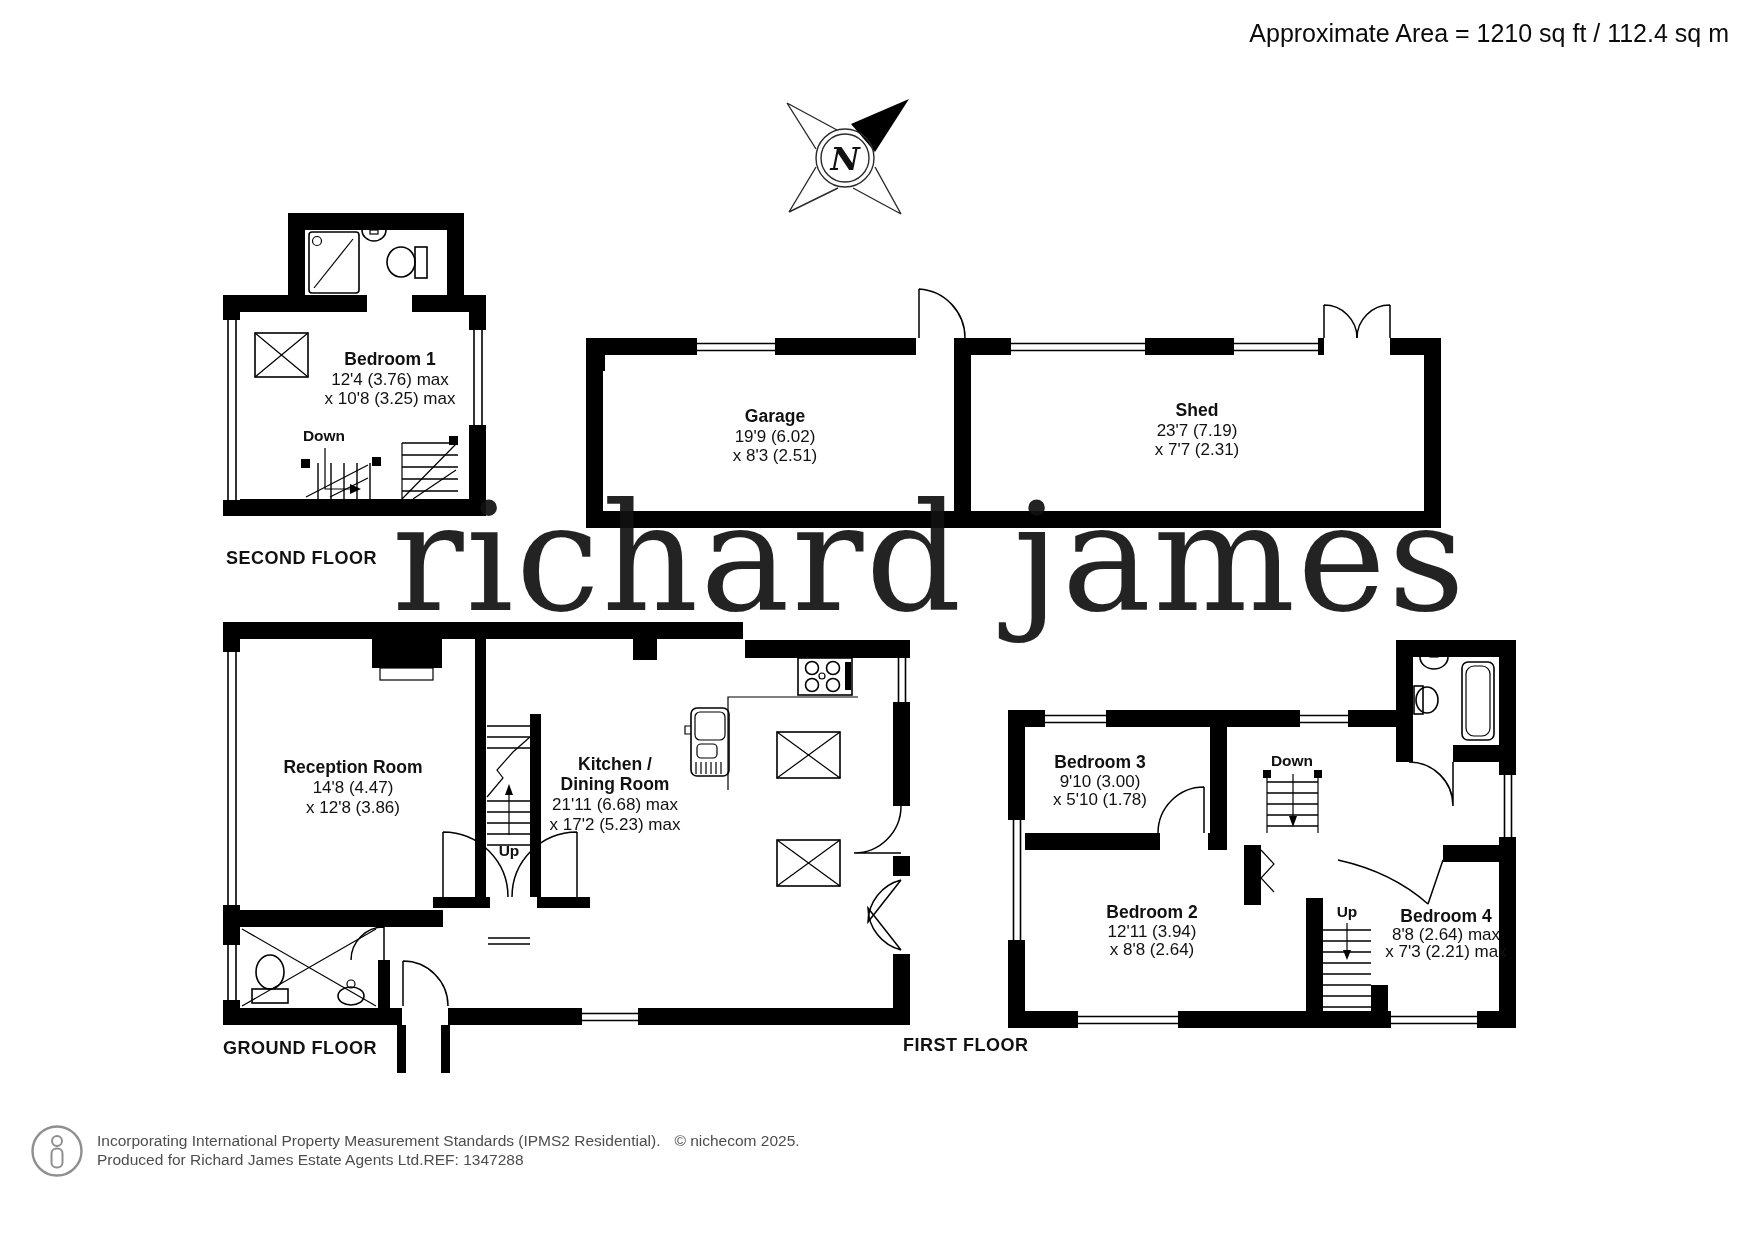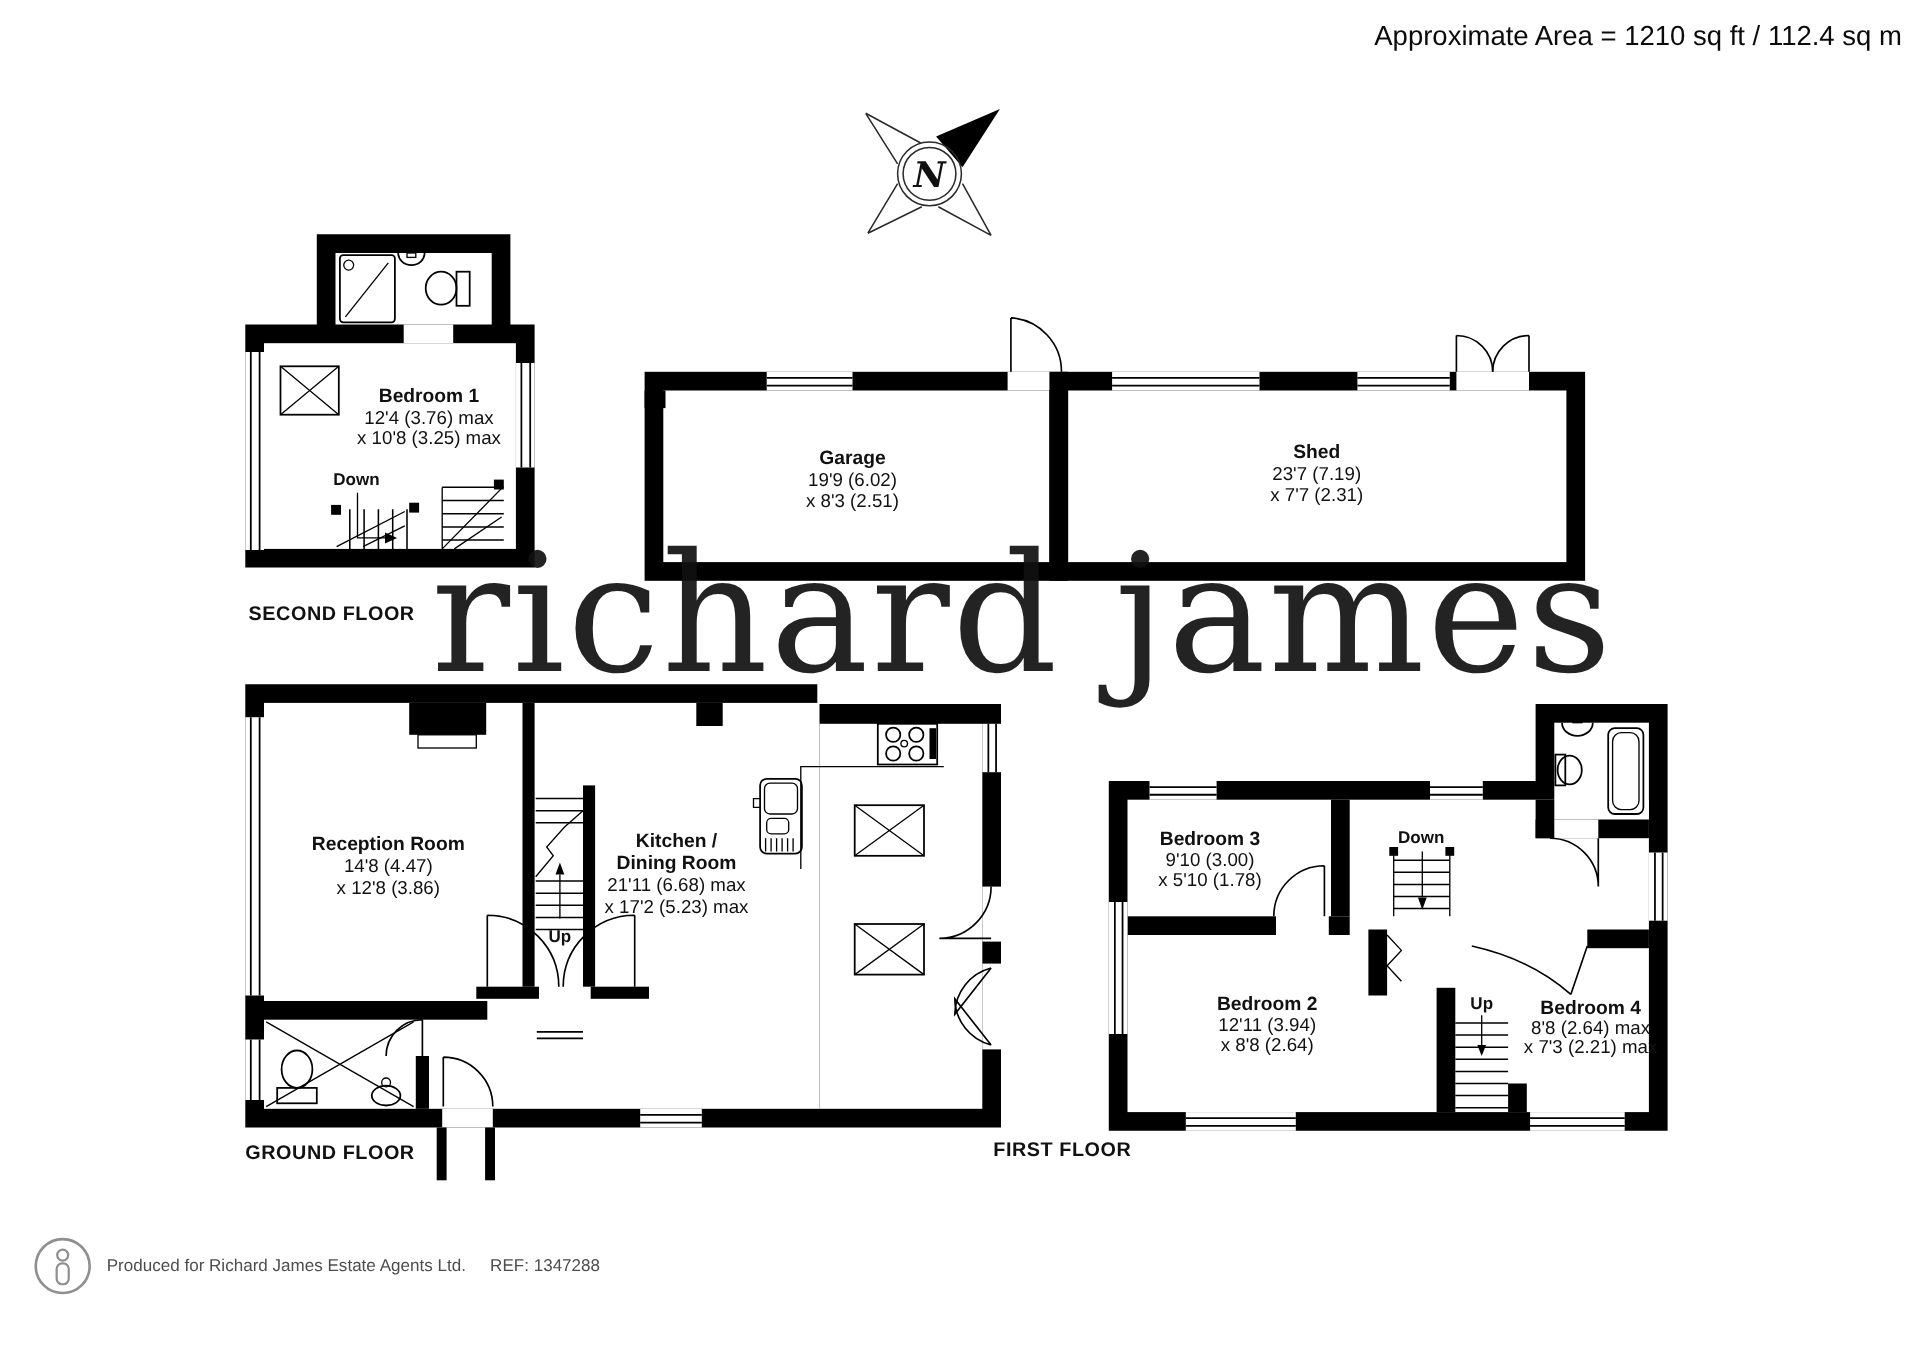--- a/index.html
+++ b/index.html
@@ -30,21 +30,21 @@
   
   .hdr{position:absolute;top:20px;right:26px;text-align:right;color:#0b0b0b;}
   .hdr .big{font-size:25px;line-height:27.5px;}
   .hdr .small{font-size:16.5px;margin-top:6px;}
 
   
   .footer{position:absolute;left:30px;top:1124px;display:flex;align-items:center;color:#4d4d4d;}
   .footer .txt{margin-left:13px;font-size:15.5px;line-height:18.6px;}
   .footer .row{white-space:nowrap;}
   .footer .cpy{margin-left:14px;}
-  .footer .ref{margin-left:22px;}
+  .footer .ref{}
 </style>
 </head>
 <body>
 
 <div class="page">
 
 <svg class="plan" width="1755" height="1241" viewBox="0 0 1755 1241">
 
   <g>
     <path class="wall" d="M223,295 H288 V213 H464 V295 H486 V516 H223 Z"></path>
@@ -339,18 +339,21 @@
 </div>
 
 <div class="footer">
   <svg width="54" height="54" viewBox="0 0 54 54">
     <circle cx="27" cy="27" r="24.5" fill="none" stroke="#8f8f8f" stroke-width="2.4"></circle>
     <circle cx="27" cy="17" r="5" fill="none" stroke="#8f8f8f" stroke-width="2"></circle>
     <rect x="21.5" y="24.5" width="11" height="19" rx="5" fill="none" stroke="#8f8f8f" stroke-width="2"></rect>
   </svg>
   <div class="txt">
     <div class="row">
+      <span>Incorporating International Property Measurement Standards (IPMS2 Residential).</span><span class="cpy">© nichecom 2025.</span>
+    </div>
+    <div class="row">
       <span>Produced for Richard James Estate Agents Ltd.</span><span class="ref">REF: 1347288</span>
     </div>
   </div>
 </div>
 
 </div>
 
 </body></html>

